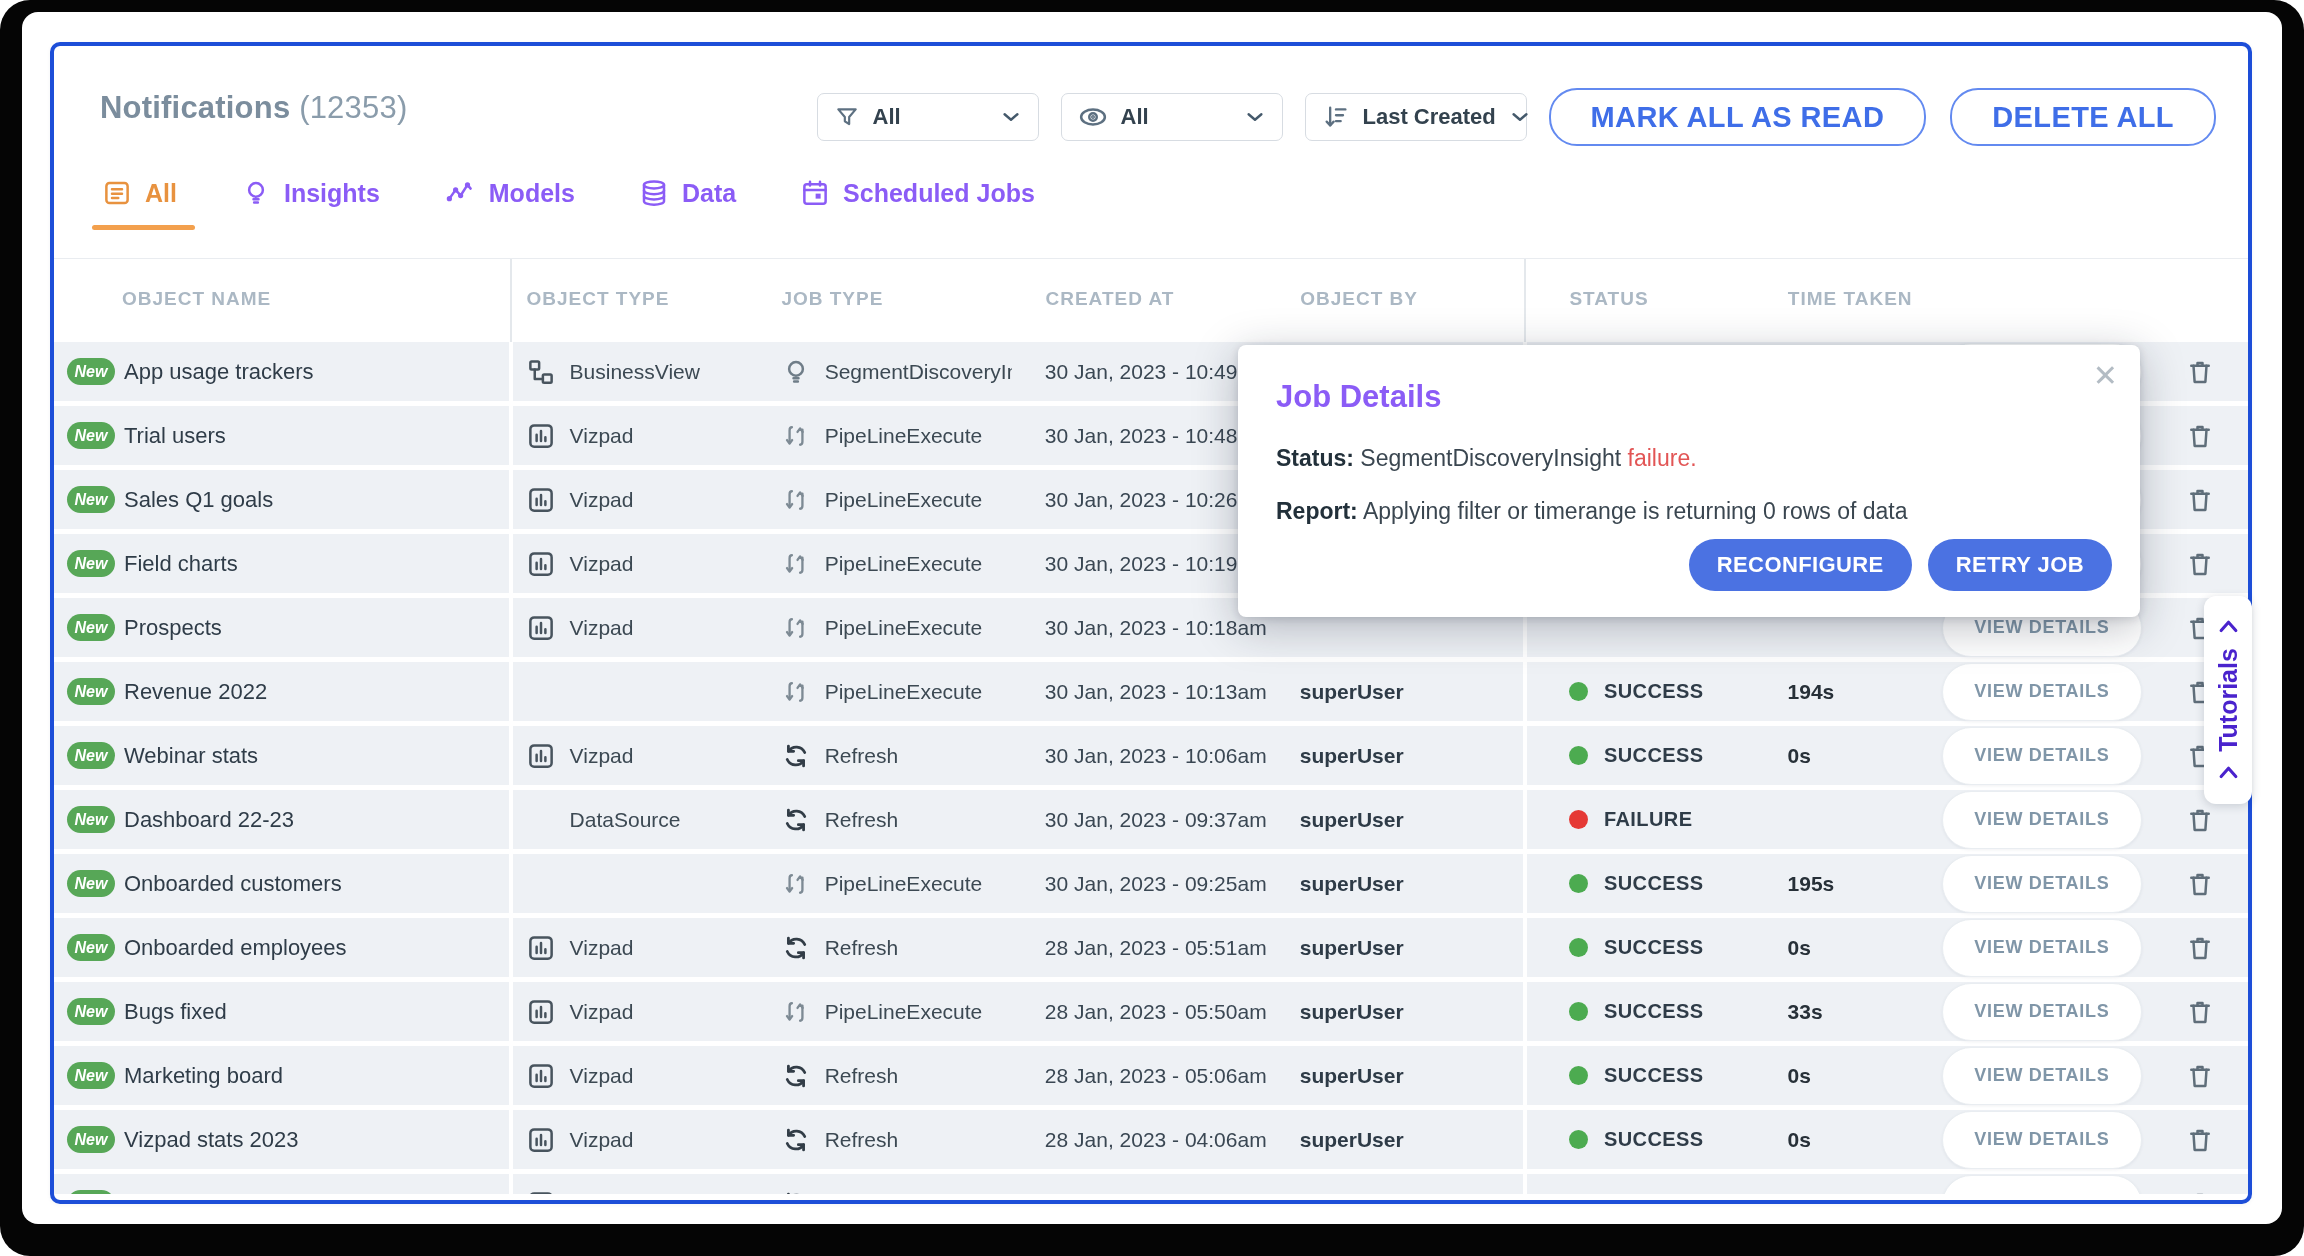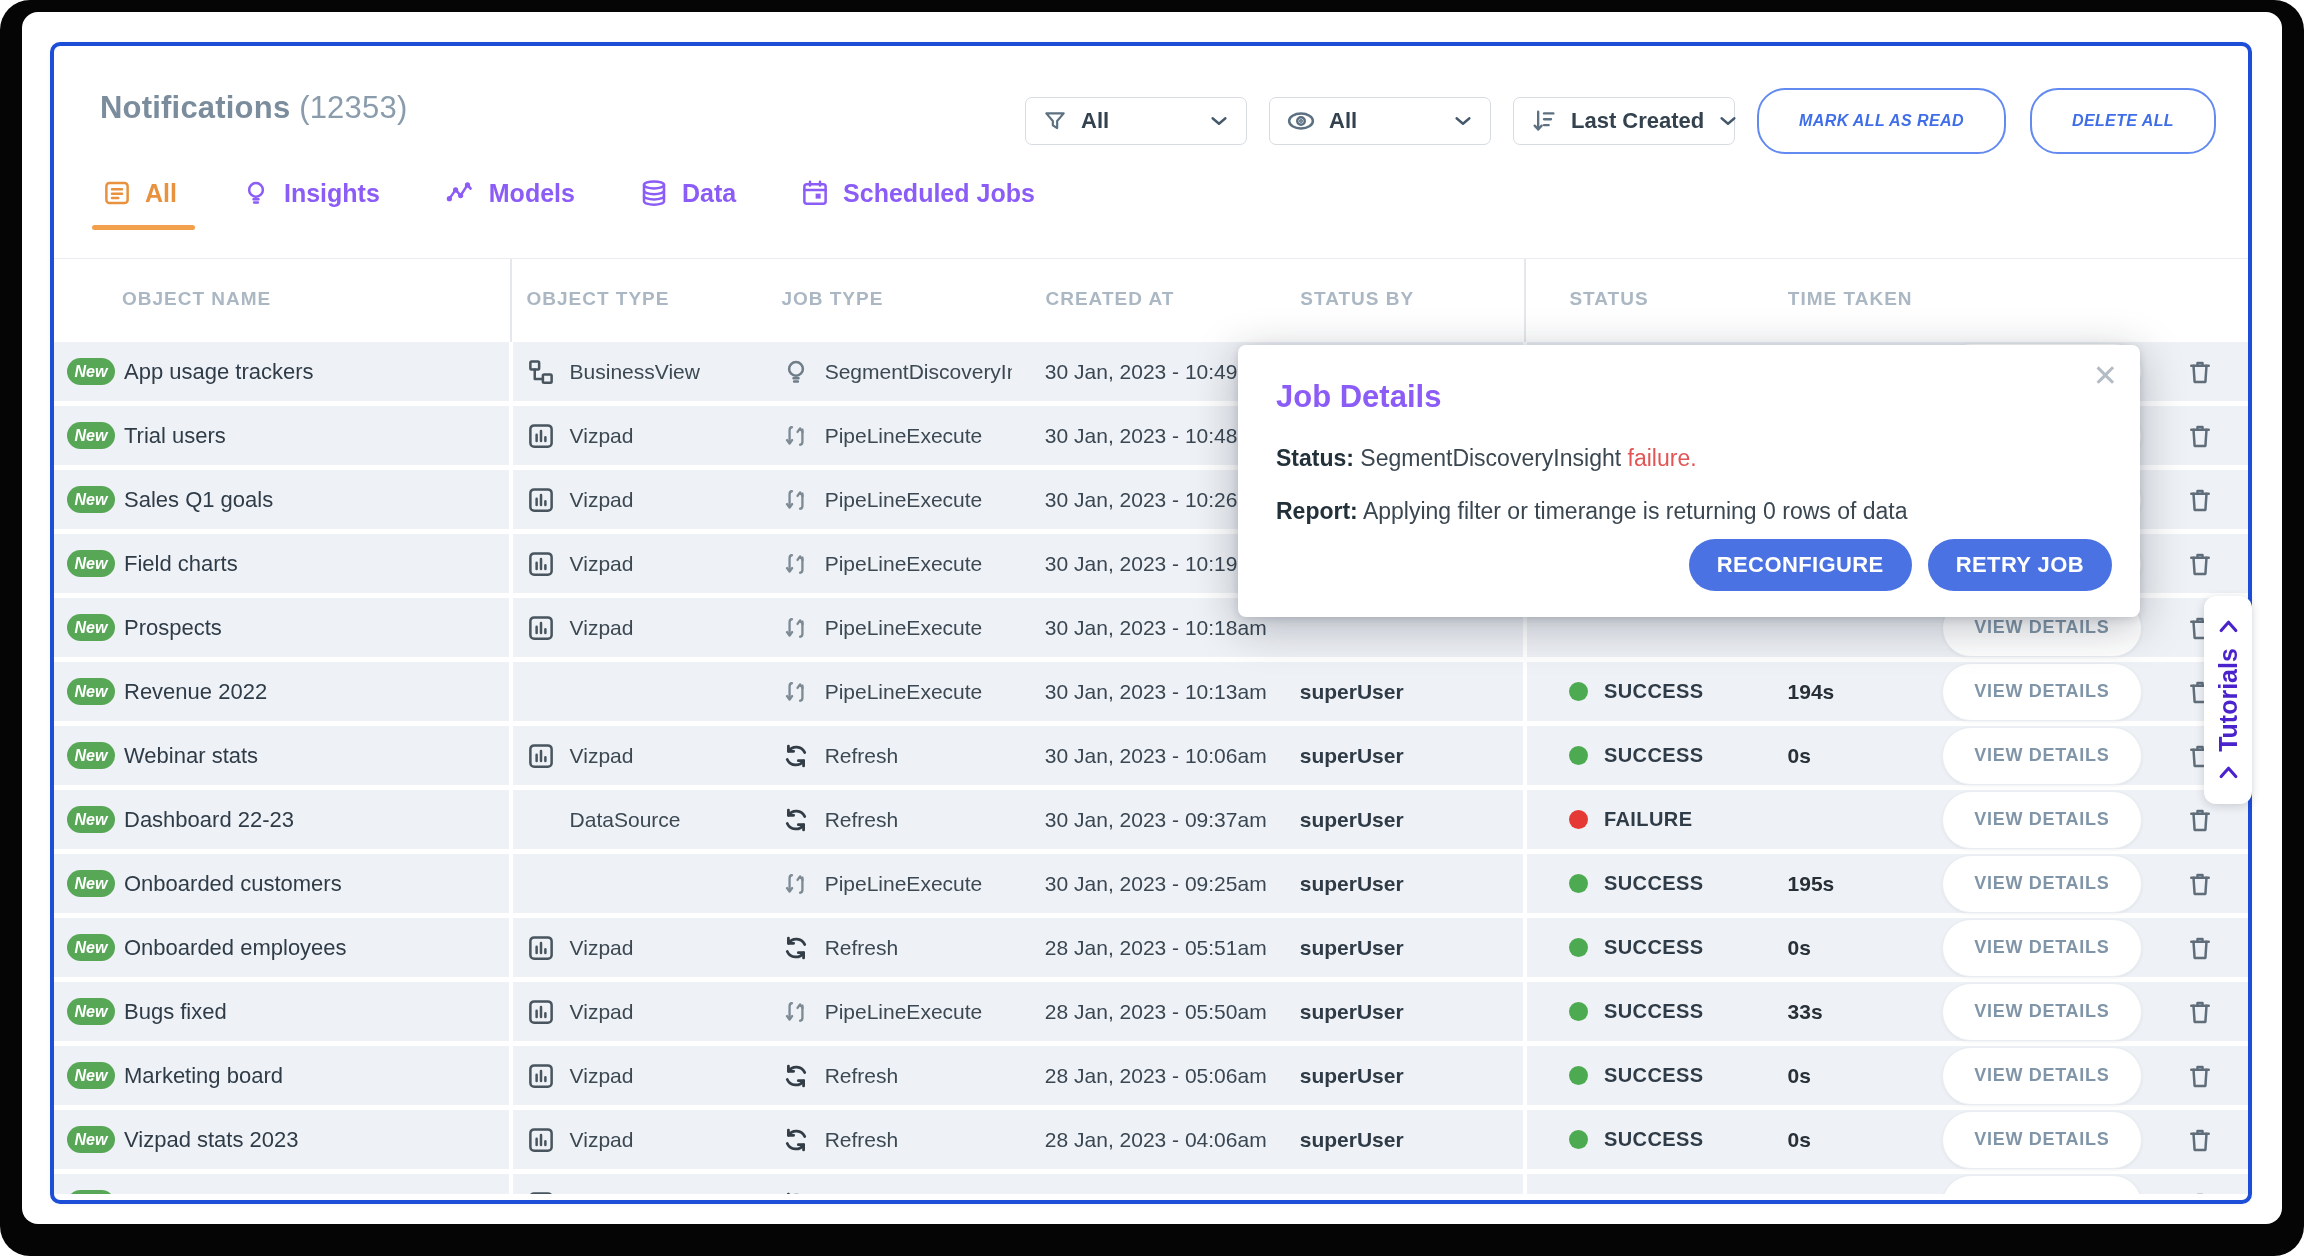--- a/index.html
+++ b/index.html
@@ -13,21 +13,21 @@
 
   
   .page-title { position:absolute; left:46px; top:44px; font-size:31px; font-weight:700; color:#7b8d9d; letter-spacing:.2px; }
   .page-title .count { font-weight:400; color:#8a9cab; }
 
   .controls { position:absolute; top:42px; right:32px; display:flex; gap:22px; align-items:center; }
   .dd { width:222px; height:48px; border:1px solid #d7dce2; border-radius:7px; background:#fff; display:flex; align-items:center; padding:0 16px; gap:13px; cursor:pointer; }
   .dd .ico { color:#5d7081; display:flex; }
   .dd .lbl { font-size:22px; color:#33424e; font-weight:600; flex:1; white-space:nowrap; }
   .dd .chev { color:#44596b; display:flex; }
-  .pill-btn { height:66px; border:2px solid #638af0; background:#fff; border-radius:28px; color:#3f6ee8; font-weight:700; font-size:16px; letter-spacing:.4px; padding:0 40px; cursor:pointer; font-family:inherit; white-space:nowrap;font-style:italic; }
+  .pill-btn { height:58px; border:2px solid #638af0; background:#fff; border-radius:28px; color:#3f6ee8; font-weight:700; font-size:29px; letter-spacing:.4px; padding:0 40px; cursor:pointer; font-family:inherit; white-space:nowrap; }
   .pill-btn + .pill-btn { margin-left:2px; }
 
   
   .tabs { position:absolute; left:46px; top:132px; display:flex; gap:50px; }
   .tab { display:flex; align-items:center; gap:13px; font-size:25px; font-weight:700; color:#8b5cf6; padding:0 12px 22px 2px; cursor:pointer; position:relative; }
   .tab .t-ico { display:flex; }
   .tab.active { color:#e8923f; }
   .tab.active::after { content:""; position:absolute; left:-8px; right:-6px; bottom:0; height:5px; background:#f3a04d; border-radius:3px; }
   .tabs-divider { position:absolute; left:0; right:0; top:212px; height:1px; background:#e9ecf0; }
 
@@ -203,21 +203,21 @@
             <span>Scheduled Jobs</span>
           </div>
         </div>
       <div class="tabs-divider"></div>
 
       <div class="thead">
         <div class="hc c-name">OBJECT NAME</div>
         <div class="hc c-objtype">OBJECT TYPE</div>
         <div class="hc c-jobtype">JOB TYPE</div>
         <div class="hc c-created">CREATED AT</div>
-        <div class="hc c-createdby">STATUS BY</div>
+        <div class="hc c-createdby">OBJECT BY</div>
         <div class="hc c-status">STATUS</div>
         <div class="hc c-time">TIME TAKEN</div>
         <div class="hc c-action"></div>
         <div class="hc c-trash"></div>
       </div>
 
       <div class="rows">
   <div class="row">
     <div class="c-name">
       <span class="badge">New</span>

